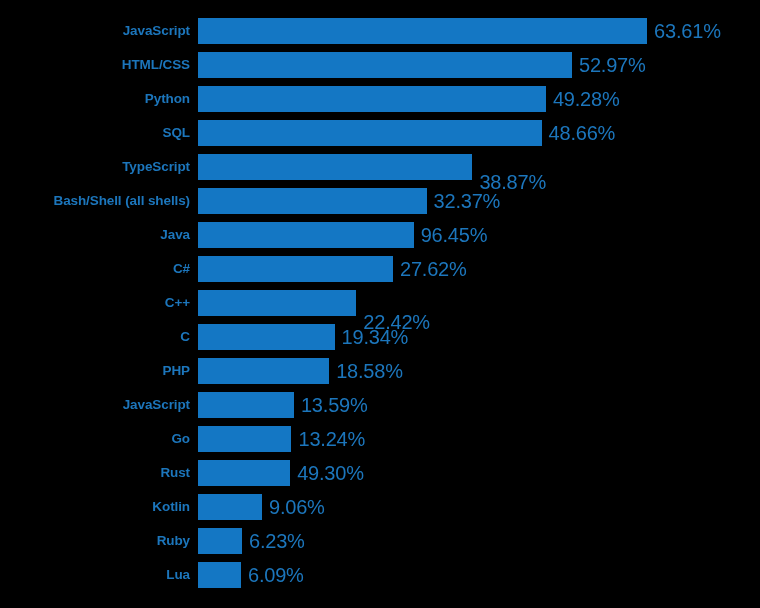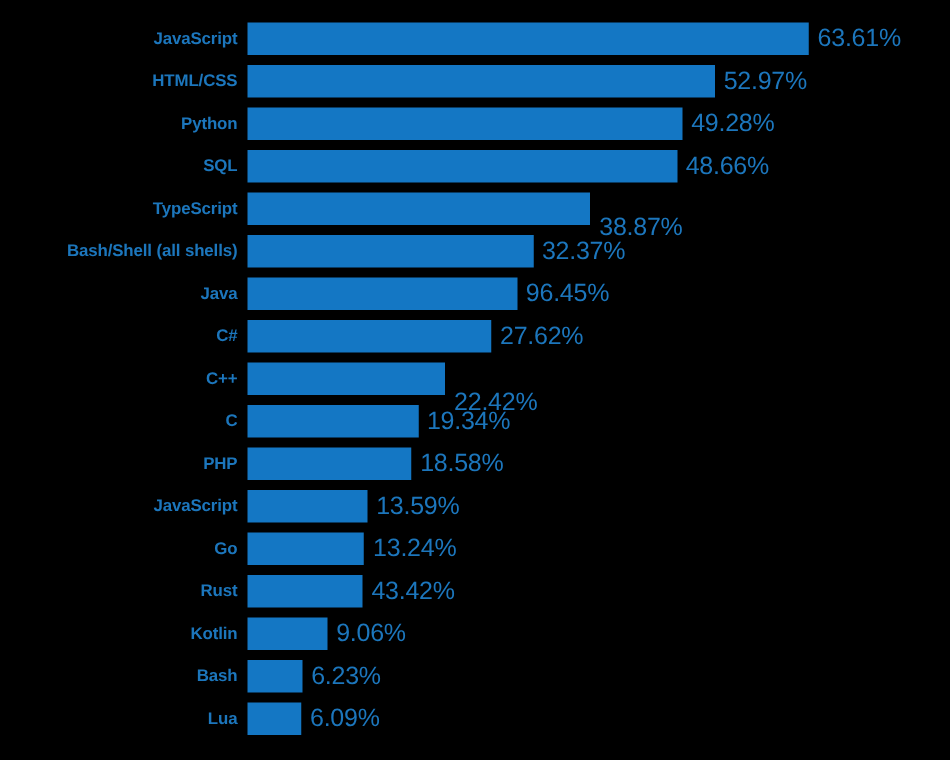--- a/index.html
+++ b/index.html
@@ -160,32 +160,32 @@
         <div class="cat-label" style="color: rgb(28, 118, 188);">Go</div>
         <div class="bar-area">
           <div class="bar" style="width: 93.4744px; background: rgb(20, 119, 196);"></div>
           <div class="val-label" style="color: rgb(28, 118, 188);">13.24%</div>
         </div>
       </div>
       <div class="row">
         <div class="cat-label" style="color: rgb(28, 118, 188);">Rust</div>
         <div class="bar-area">
           <div class="bar" style="width: 92.133px; background: rgb(20, 119, 196);"></div>
-          <div class="val-label" style="color: rgb(28, 118, 188);">43.42%</div>
+          <div class="val-label" style="color: rgb(28, 118, 188);">49.30%</div>
         </div>
       </div>
       <div class="row">
         <div class="cat-label" style="color: rgb(28, 118, 188);">Kotlin</div>
         <div class="bar-area">
           <div class="bar" style="width: 63.9636px; background: rgb(20, 119, 196);"></div>
           <div class="val-label" style="color: rgb(28, 118, 188);">9.06%</div>
         </div>
       </div>
       <div class="row">
-        <div class="cat-label" style="color: rgb(28, 118, 188);">Bash</div>
+        <div class="cat-label" style="color: rgb(28, 118, 188);">Ruby</div>
         <div class="bar-area">
           <div class="bar" style="width: 43.9838px; background: rgb(20, 119, 196);"></div>
           <div class="val-label" style="color: rgb(28, 118, 188);">6.23%</div>
         </div>
       </div>
       <div class="row">
         <div class="cat-label" style="color: rgb(28, 118, 188);">Lua</div>
         <div class="bar-area">
           <div class="bar" style="width: 42.9954px; background: rgb(20, 119, 196);"></div>
           <div class="val-label" style="color: rgb(28, 118, 188);">6.09%</div>

